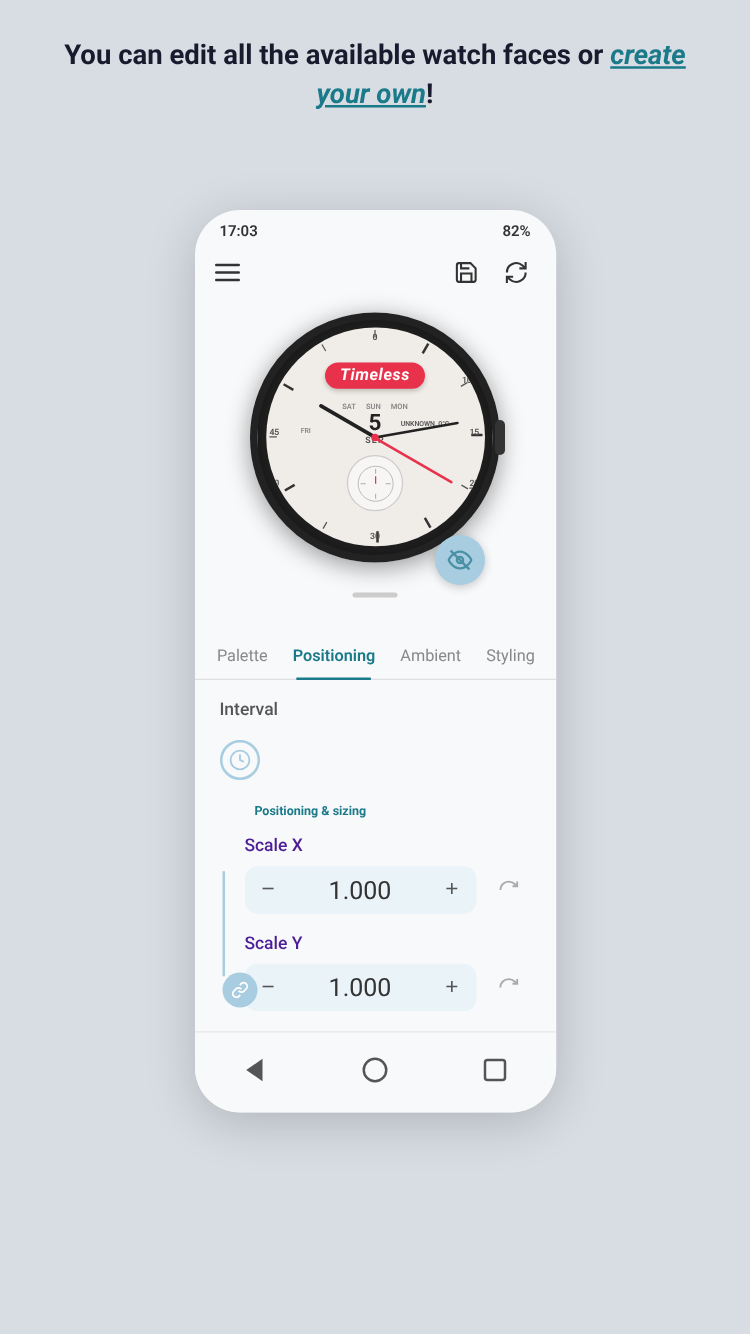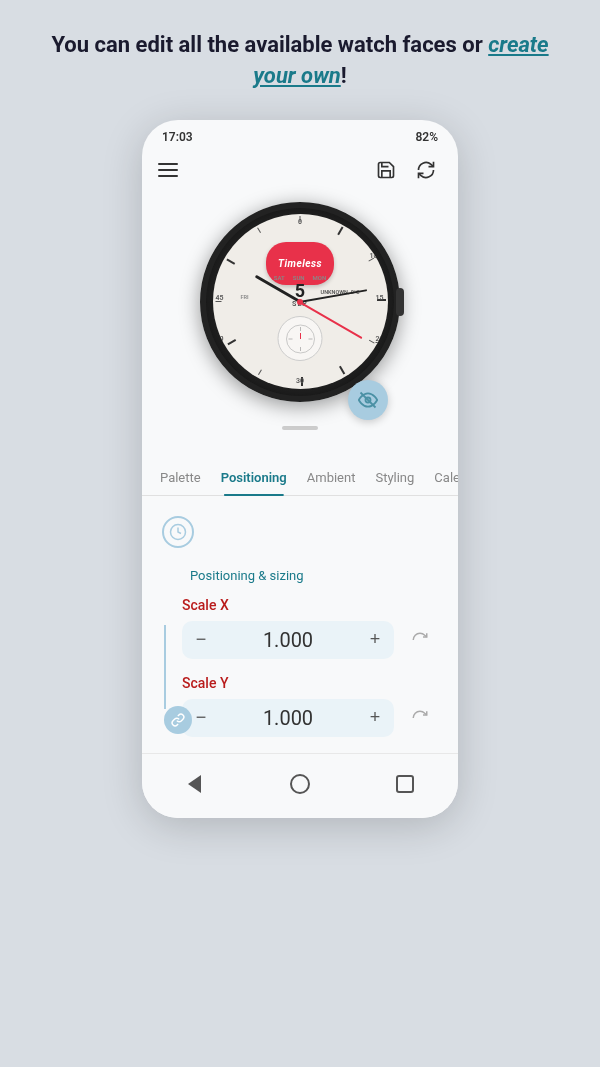--- a/index.html
+++ b/index.html
@@ -25,26 +25,27 @@
       color: #1a1a2e;
       line-height: 1.4;
       padding: 0 40px 28px 40px;
     }
     .header-text a {
       color: #1a7a8a;
       text-decoration: underline;
       font-style: italic;
     }
     .phone-frame {
-      width: 316px;
+      width: 289px;
       background: #f8f9fa;
       border-radius: 36px;
       box-shadow: 0 8px 40px rgba(0,0,0,0.18);
       overflow: hidden;
       position: relative;
+      margin-top: 48px;
     }
     .status-bar {
       display: flex;
       justify-content: space-between;
       padding: 10px 20px 6px 20px;
       font-size: 12px;
       color: #333;
       font-weight: 600;
     }
     .phone-toolbar {
@@ -125,23 +126,23 @@
       height: 9px;
       background: #333;
     }
     .watch-brand {
       position: absolute;
       top: 28px;
       left: 50%;
       transform: translateX(-50%);
       background: #e8314a;
       color: white;
-      font-size: 10px;
+      font-size: 13px;
       font-weight: 700;
-      padding: 16px 12px;
+      padding: 3px 12px;
       border-radius: 20px;
       font-style: italic;
       white-space: nowrap;
       letter-spacing: 0.5px;
       box-shadow: 0 2px 4px rgba(0,0,0,0.2);
     }
     .watch-date-area {
       position: absolute;
       top: 60px;
       left: 50%;
@@ -360,29 +361,29 @@
     }
     .interval-btn.active {
       background: #4a90a4;
       color: white;
       border-color: #4a90a4;
     }
     .positioning-section {
       margin-top: 20px;
     }
     .positioning-title {
-      font-size: 13px;
+      font-size: 10px;
       color: #1a7a8a;
-      font-weight: 400;
+      font-weight: 700;
       margin-bottom: 14px;
       padding-left: 28px;
     }
     .scale-label {
       font-size: 14px;
-      color: #b91c1c;
+      color: #4c1d95;
       font-weight: 500;
       margin-bottom: 8px;
     }
     .scale-control {
       display: flex;
       align-items: center;
       gap: 8px;
     }
     .scale-input-group {
       display: flex;
@@ -625,20 +626,21 @@
     <div class="tabs-row">
       <div class="tab-item">Palette</div>
       <div class="tab-item active">Positioning</div>
       <div class="tab-item">Ambient</div>
       <div class="tab-item">Styling</div>
       <div class="tab-item">Calendar</div>
     </div>
 
     <div class="content-area">
 
+      <div class="section-label">Interval</div>
       <div class="interval-row">
         <div class="clock-icon">
           <svg width="18" height="18" viewBox="0 0 24 24" fill="none" stroke="#a8cce0" stroke-width="2">
             <circle cx="12" cy="12" r="10"></circle>
             <polyline points="12 6 12 12 16 14"></polyline>
           </svg>
         </div>
       </div>
 
       <div class="positioning-section">

